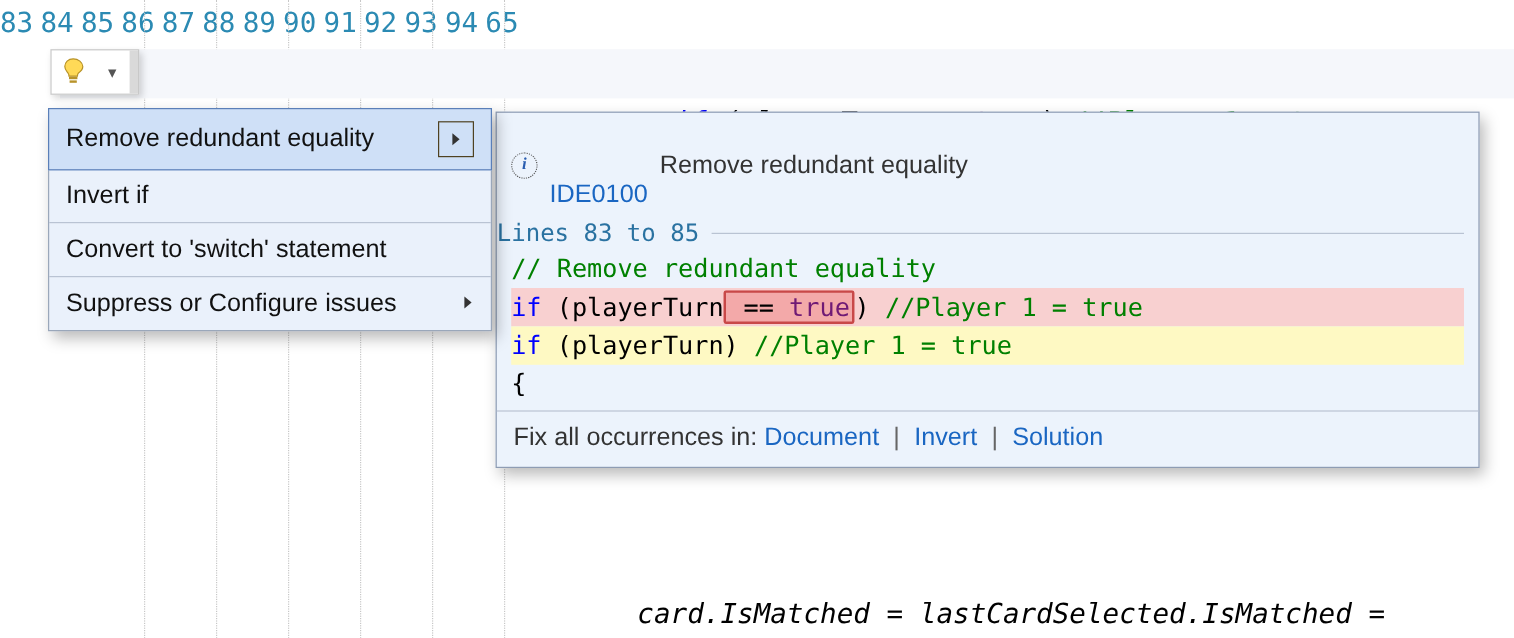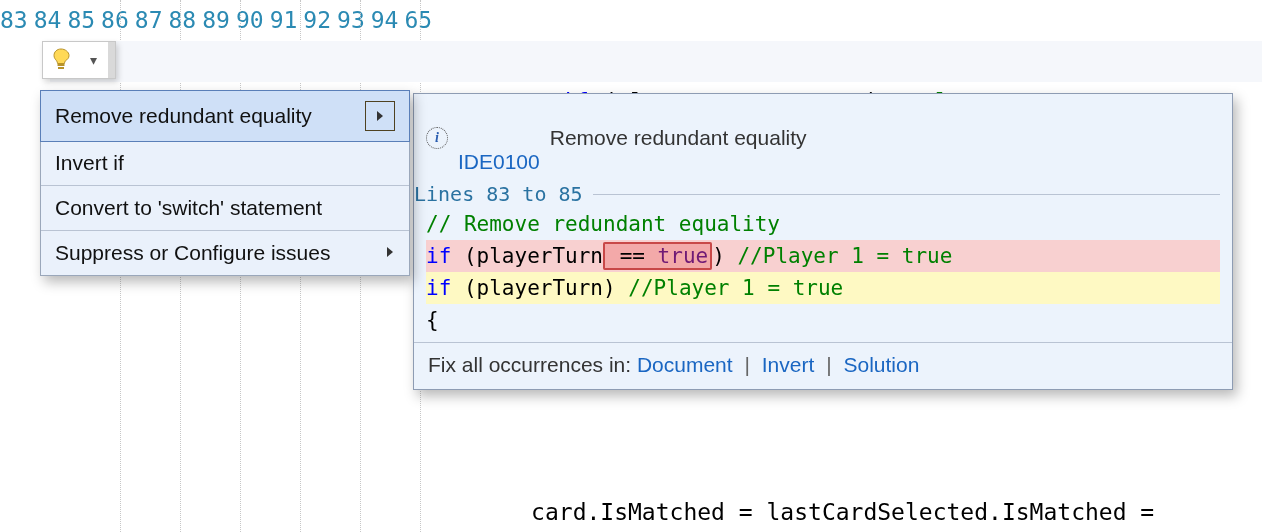--- a/index.html
+++ b/index.html
@@ -40,20 +40,21 @@
     font-size: 23px;
   }
   .code-line {
     position: absolute;
     left: 0;
     right: 0;
     height: 41px;
     line-height: 41px;
     padding-left: 70px;
     white-space: pre;
+    font-style: italic;
   }
   .indent-guides {
     position: absolute;
     left: 0; top: 0; bottom: 0;
     width: 100%;
     pointer-events: none;
   }
   .vguide {
     position: absolute;
     top: 0;

